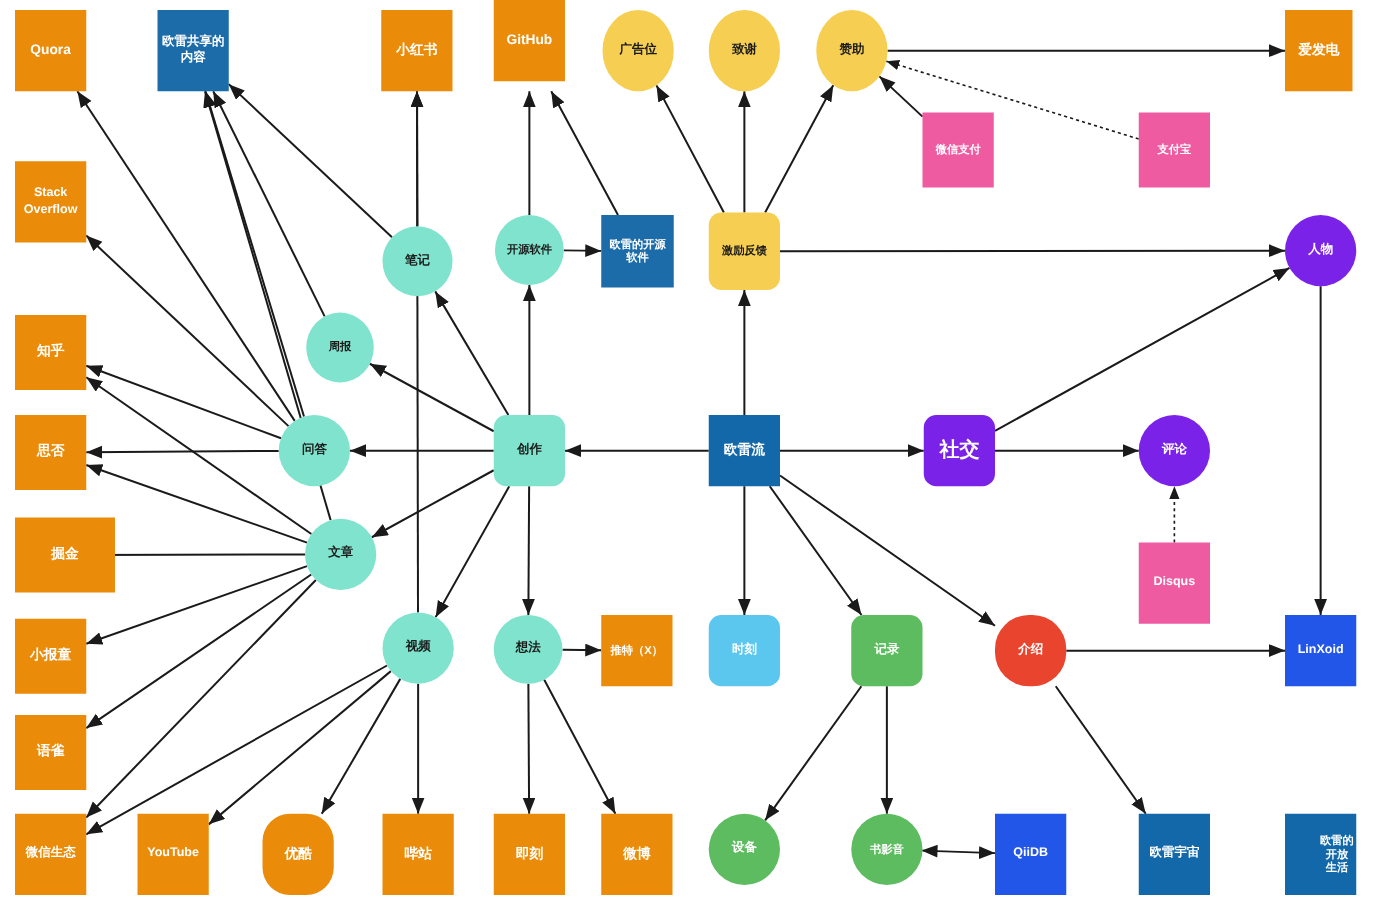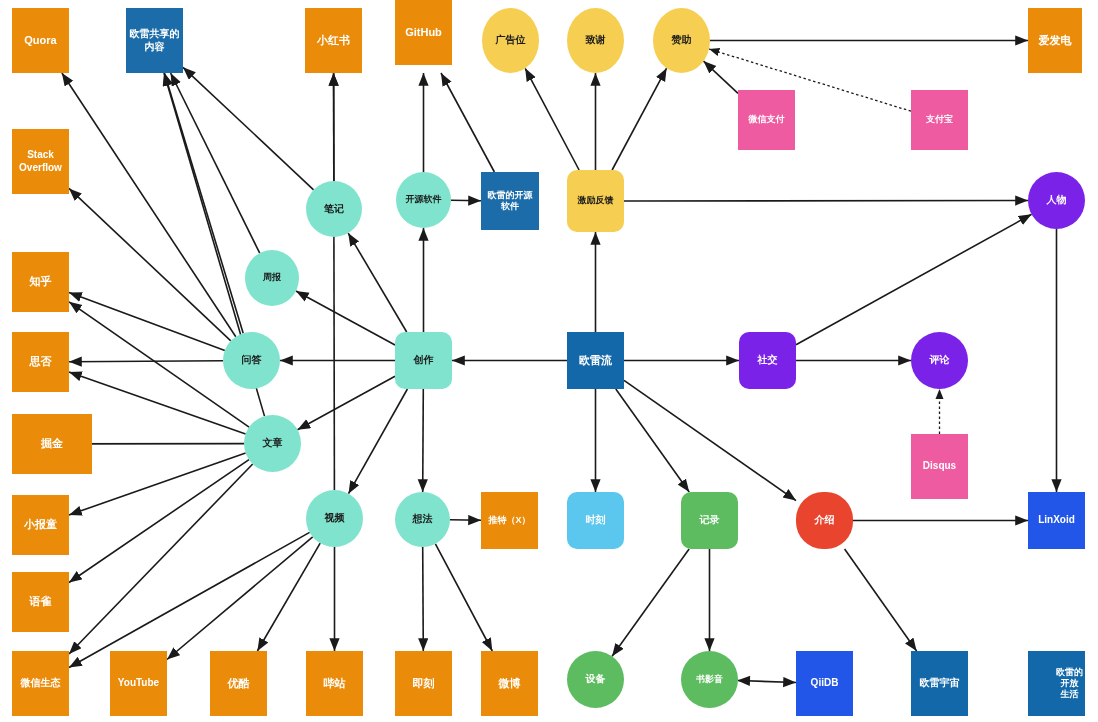--- a/index.html
+++ b/index.html
@@ -112,32 +112,32 @@
       <div class="node shape-rect" style="left: 12px; top: 252px; width: 57px; height: 60px; background: rgb(234, 140, 10); font-size: 11px;"><span>知乎</span></div>
       <div class="node shape-rect" style="left: 12px; top: 332px; width: 57px; height: 60px; background: rgb(234, 140, 10); font-size: 11px;"><span>思否</span></div>
       <div class="node shape-rect" style="left: 12px; top: 414px; width: 80px; height: 60px; background: rgb(234, 140, 10); font-size: 11px;"><span>掘金</span></div>
       <div class="node shape-rect" style="left: 12px; top: 495px; width: 57px; height: 60px; background: rgb(234, 140, 10); font-size: 11px;"><span>小报童</span></div>
       <div class="node shape-rect" style="left: 12px; top: 572px; width: 57px; height: 60px; background: rgb(234, 140, 10); font-size: 11px;"><span>语雀</span></div>
       <div class="node shape-rect" style="left: 12px; top: 651px; width: 57px; height: 65px; background: rgb(234, 140, 10); font-size: 10px;"><span>微信生态</span></div>
       <div class="node shape-circle dark-label" style="left: 223px; top: 332px; width: 57px; height: 57px; background: rgb(127, 227, 205); font-size: 10px;"><span>问答</span></div>
       <div class="node shape-circle dark-label" style="left: 244px; top: 415px; width: 57px; height: 57px; background: rgb(127, 227, 205); font-size: 10px;"><span>文章</span></div>
       <div class="node shape-round dark-label" style="left: 395px; top: 332px; width: 57px; height: 57px; background: rgb(127, 227, 205); font-size: 10px;"><span>创作</span></div>
       <div class="node shape-rect" style="left: 567px; top: 332px; width: 57px; height: 57px; background: rgb(18, 104, 168); font-size: 11px;"><span>欧雷流</span></div>
-      <div class="node shape-round" style="left: 739px; top: 332px; width: 57px; height: 57px; background: rgb(123, 34, 232); font-size: 10px;"><span>社交</span></div>
+      <div class="node shape-round" style="left: 739px; top: 332px; width: 57px; height: 57px; background: rgb(123, 34, 232); font-size: 16px;"><span>社交</span></div>
       <div class="node shape-circle" style="left: 911px; top: 332px; width: 57px; height: 57px; background: rgb(123, 34, 232); font-size: 10px;"><span>评论</span></div>
       <div class="node shape-rect" style="left: 911px; top: 434px; width: 57px; height: 65px; background: rgb(239, 91, 161); font-size: 10px; text-align: center;"><span>Disqus</span></div>
       <div class="node shape-circle dark-label" style="left: 306px; top: 490px; width: 57px; height: 57px; background: rgb(127, 227, 205); font-size: 10px;"><span>视频</span></div>
       <div class="node shape-circle dark-label" style="left: 395px; top: 492px; width: 55px; height: 55px; background: rgb(127, 227, 205); font-size: 10px;"><span>想法</span></div>
       <div class="node shape-rect" style="left: 481px; top: 492px; width: 57px; height: 57px; background: rgb(234, 140, 10); font-size: 9px;"><span>推特（X）</span></div>
       <div class="node shape-round" style="left: 567px; top: 492px; width: 57px; height: 57px; background: rgb(91, 199, 238); font-size: 10px;"><span>时刻</span></div>
       <div class="node shape-round" style="left: 681px; top: 492px; width: 57px; height: 57px; background: rgb(92, 188, 95); font-size: 10px;"><span>记录</span></div>
       <div class="node shape-round" style="left: 796px; top: 492px; width: 57px; height: 57px; background: rgb(232, 68, 46); font-size: 10px; border-radius: 27px;"><span>介绍</span></div>
       <div class="node shape-rect" style="left: 1028px; top: 492px; width: 57px; height: 57px; background: rgb(33, 86, 232); font-size: 10px;"><span>LinXoid</span></div>
       <div class="node shape-rect" style="left: 110px; top: 651px; width: 57px; height: 65px; background: rgb(234, 140, 10); font-size: 10px;"><span>YouTube</span></div>
-      <div class="node shape-rect" style="left: 210px; top: 651px; width: 57px; height: 65px; background: rgb(234, 140, 10); font-size: 11px;"><span>优酷</span></div>
+      <div class="node shape-rect" style="left: 210px; top: 651px; width: 57px; height: 65px; background: rgb(234, 140, 10); font-size: 11px; border-radius: 22px;"><span>优酷</span></div>
       <div class="node shape-rect" style="left: 306px; top: 651px; width: 57px; height: 65px; background: rgb(234, 140, 10); font-size: 11px;"><span>哔站</span></div>
       <div class="node shape-rect" style="left: 395px; top: 651px; width: 57px; height: 65px; background: rgb(234, 140, 10); font-size: 11px;"><span>即刻</span></div>
       <div class="node shape-rect" style="left: 481px; top: 651px; width: 57px; height: 65px; background: rgb(234, 140, 10); font-size: 11px;"><span>微博</span></div>
       <div class="node shape-circle" style="left: 567px; top: 651px; width: 57px; height: 57px; background: rgb(92, 188, 95); font-size: 10px;"><span>设备</span></div>
       <div class="node shape-circle" style="left: 681px; top: 651px; width: 57px; height: 57px; background: rgb(92, 188, 95); font-size: 9px;"><span>书影音</span></div>
       <div class="node shape-rect" style="left: 796px; top: 651px; width: 57px; height: 65px; background: rgb(33, 86, 232); font-size: 10px;"><span>QiiDB</span></div>
       <div class="node shape-rect" style="left: 911px; top: 651px; width: 57px; height: 65px; background: rgb(18, 104, 168); font-size: 10px;"><span>欧雷宇宙</span></div>
       <div class="node shape-rect" style="left: 1028px; top: 651px; width: 57px; height: 65px; background: rgb(18, 104, 168); font-size: 9px; padding-left: 28px;"><span>欧雷的开放
 生活</span></div>
     </div>

